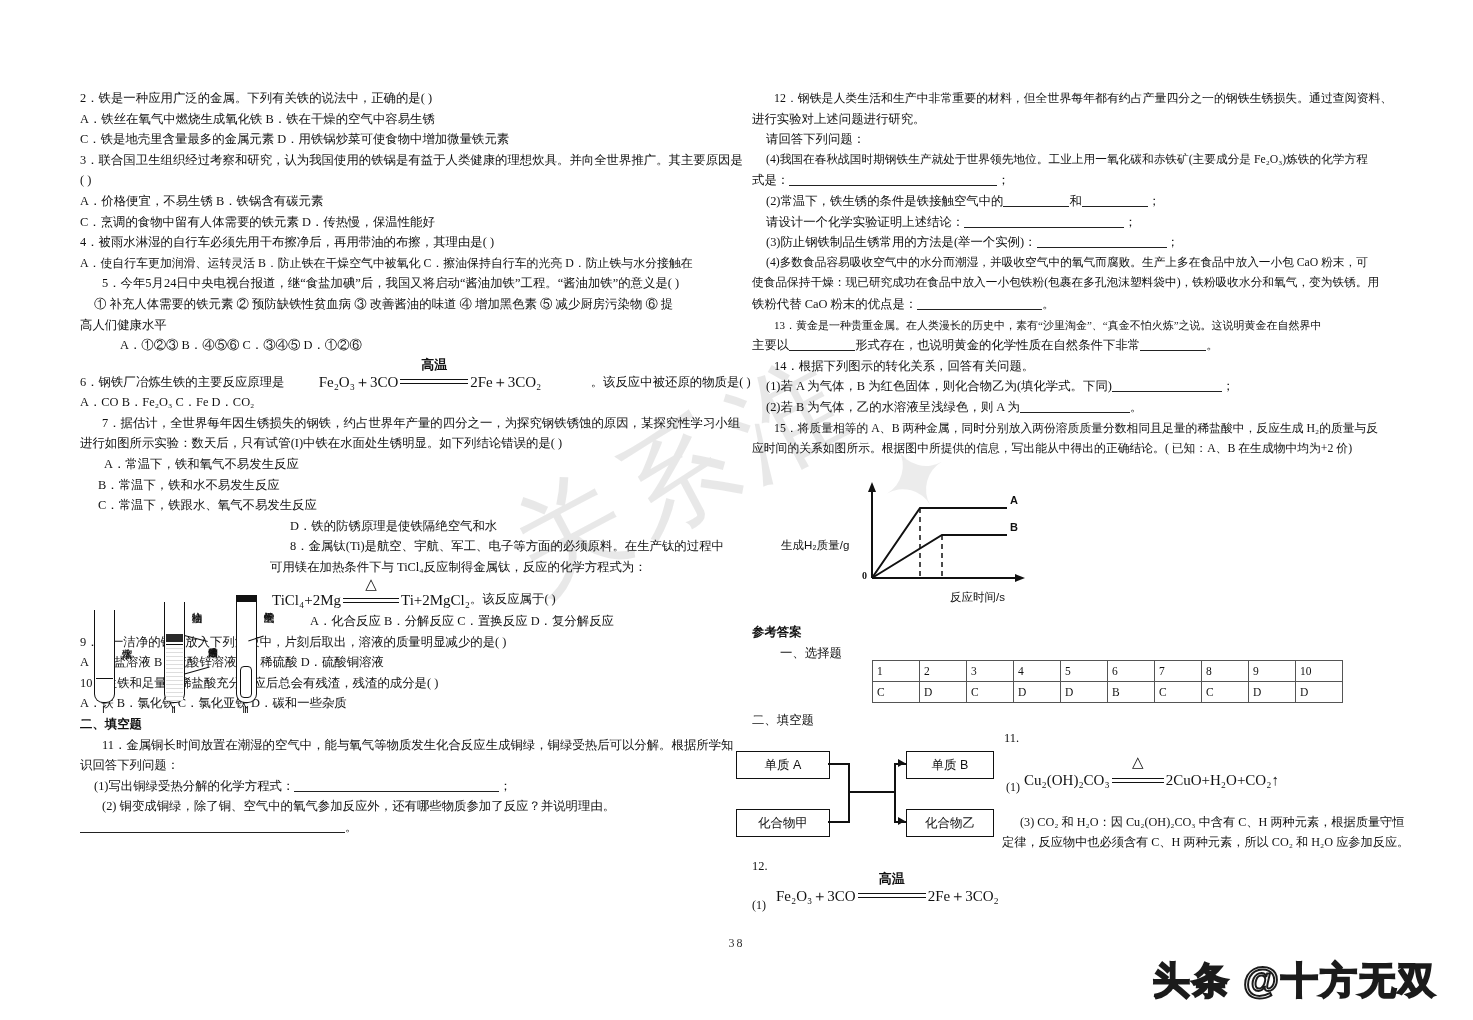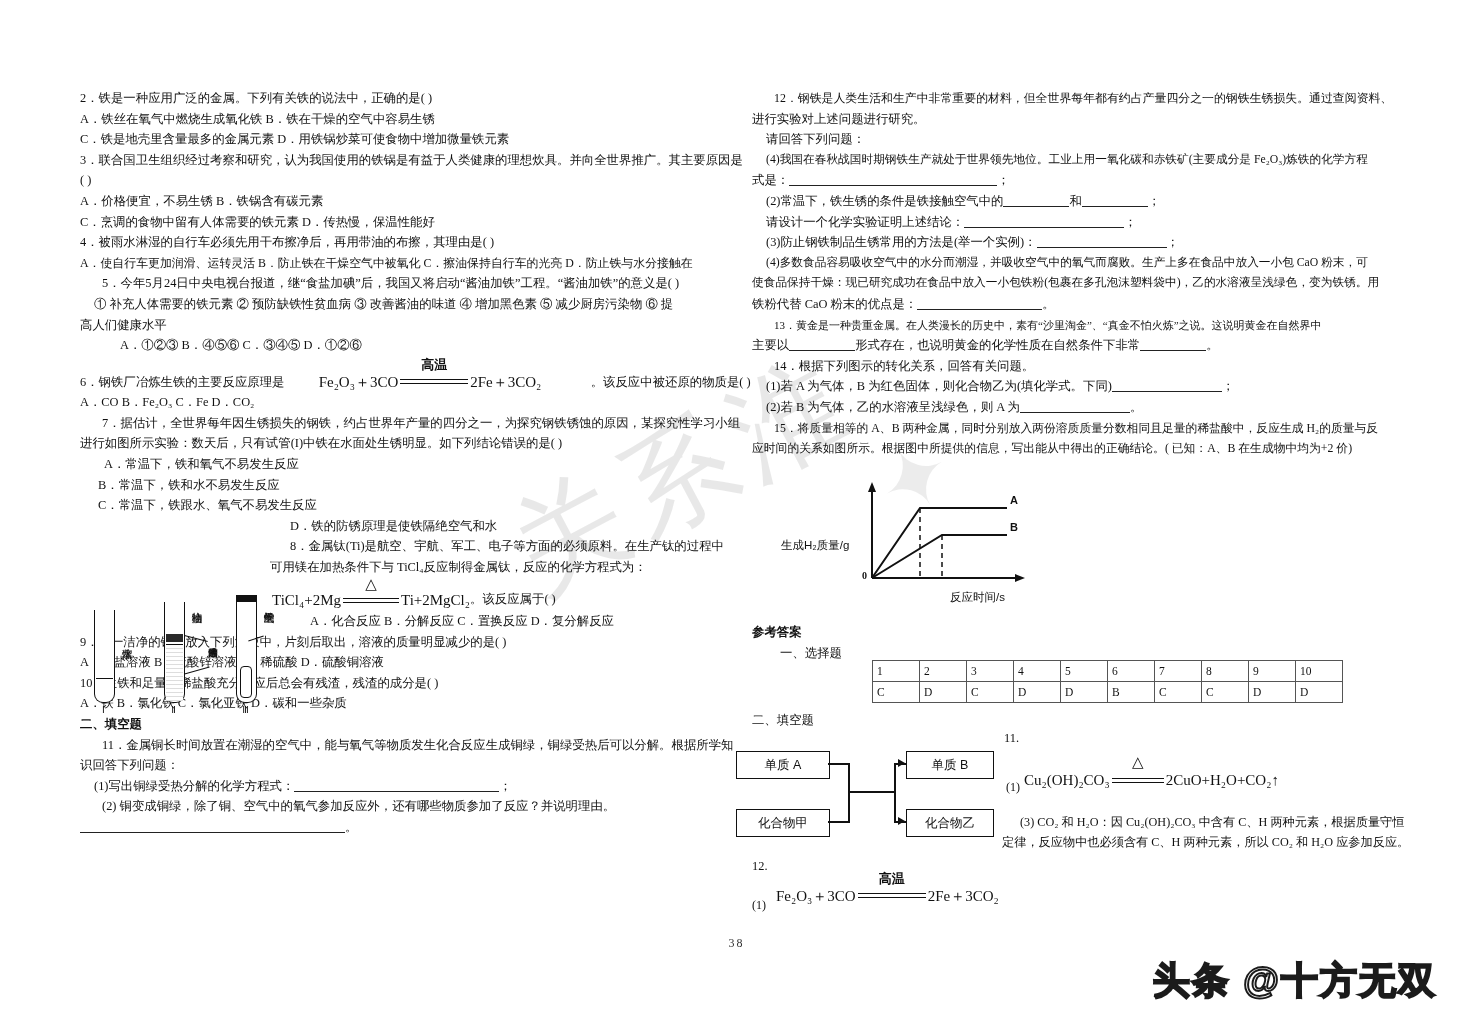--- a/index.html
+++ b/index.html
@@ -338,21 +338,21 @@
     <p class="ln indent2">
       <span>(2)常温下，铁生锈的条件是铁接触空气中的</span><span class="blank b-s"></span><span>和</span><span class="blank b-s"></span><span>；</span>
     </p>
     <p class="ln indent2">
       <span>请设计一个化学实验证明上述结论：</span><span class="blank" style="width:160px"></span><span>；</span>
     </p>
     <p class="ln indent2">
       <span>(3)防止钢铁制品生锈常用的方法是(举一个实例)：</span><span class="blank b-m" style="width:130px"></span><span>；</span>
     </p>
     <p class="ln indent2" style="font-size:11.7px">(4)多数食品容易吸收空气中的水分而潮湿，并吸收空气中的氧气而腐败。生产上多在食品中放入一小包 CaO 粉末，可</p>
-    <p class="ln" style="font-size:11.7px">使食品保持干燥：现已研究成功在食品中放入一小包铁粉(包裹在多孔泡沫塑料袋中)，乙的水溶液呈浅绿色，变为铁锈。用</p>
+    <p class="ln" style="font-size:11.7px">使食品保持干燥：现已研究成功在食品中放入一小包铁粉(包裹在多孔泡沫塑料袋中)，铁粉吸收水分和氧气，变为铁锈。用</p>
     <p class="ln">
       <span>铁粉代替 CaO 粉末的优点是：</span><span class="blank b-m" style="width:125px"></span><span>。</span>
     </p>
 
     <p class="ln indent" style="font-size:11px">13．黄金是一种贵重金属。在人类漫长的历史中，素有“沙里淘金”、“真金不怕火炼”之说。这说明黄金在自然界中</p>
     <p class="ln">
       <span>主要以</span><span class="blank b-s"></span><span>形式存在，也说明黄金的化学性质在自然条件下非常</span><span class="blank b-s"></span><span>。</span>
     </p>
 
     <p class="ln indent">14．根据下列图示的转化关系，回答有关问题。</p>

